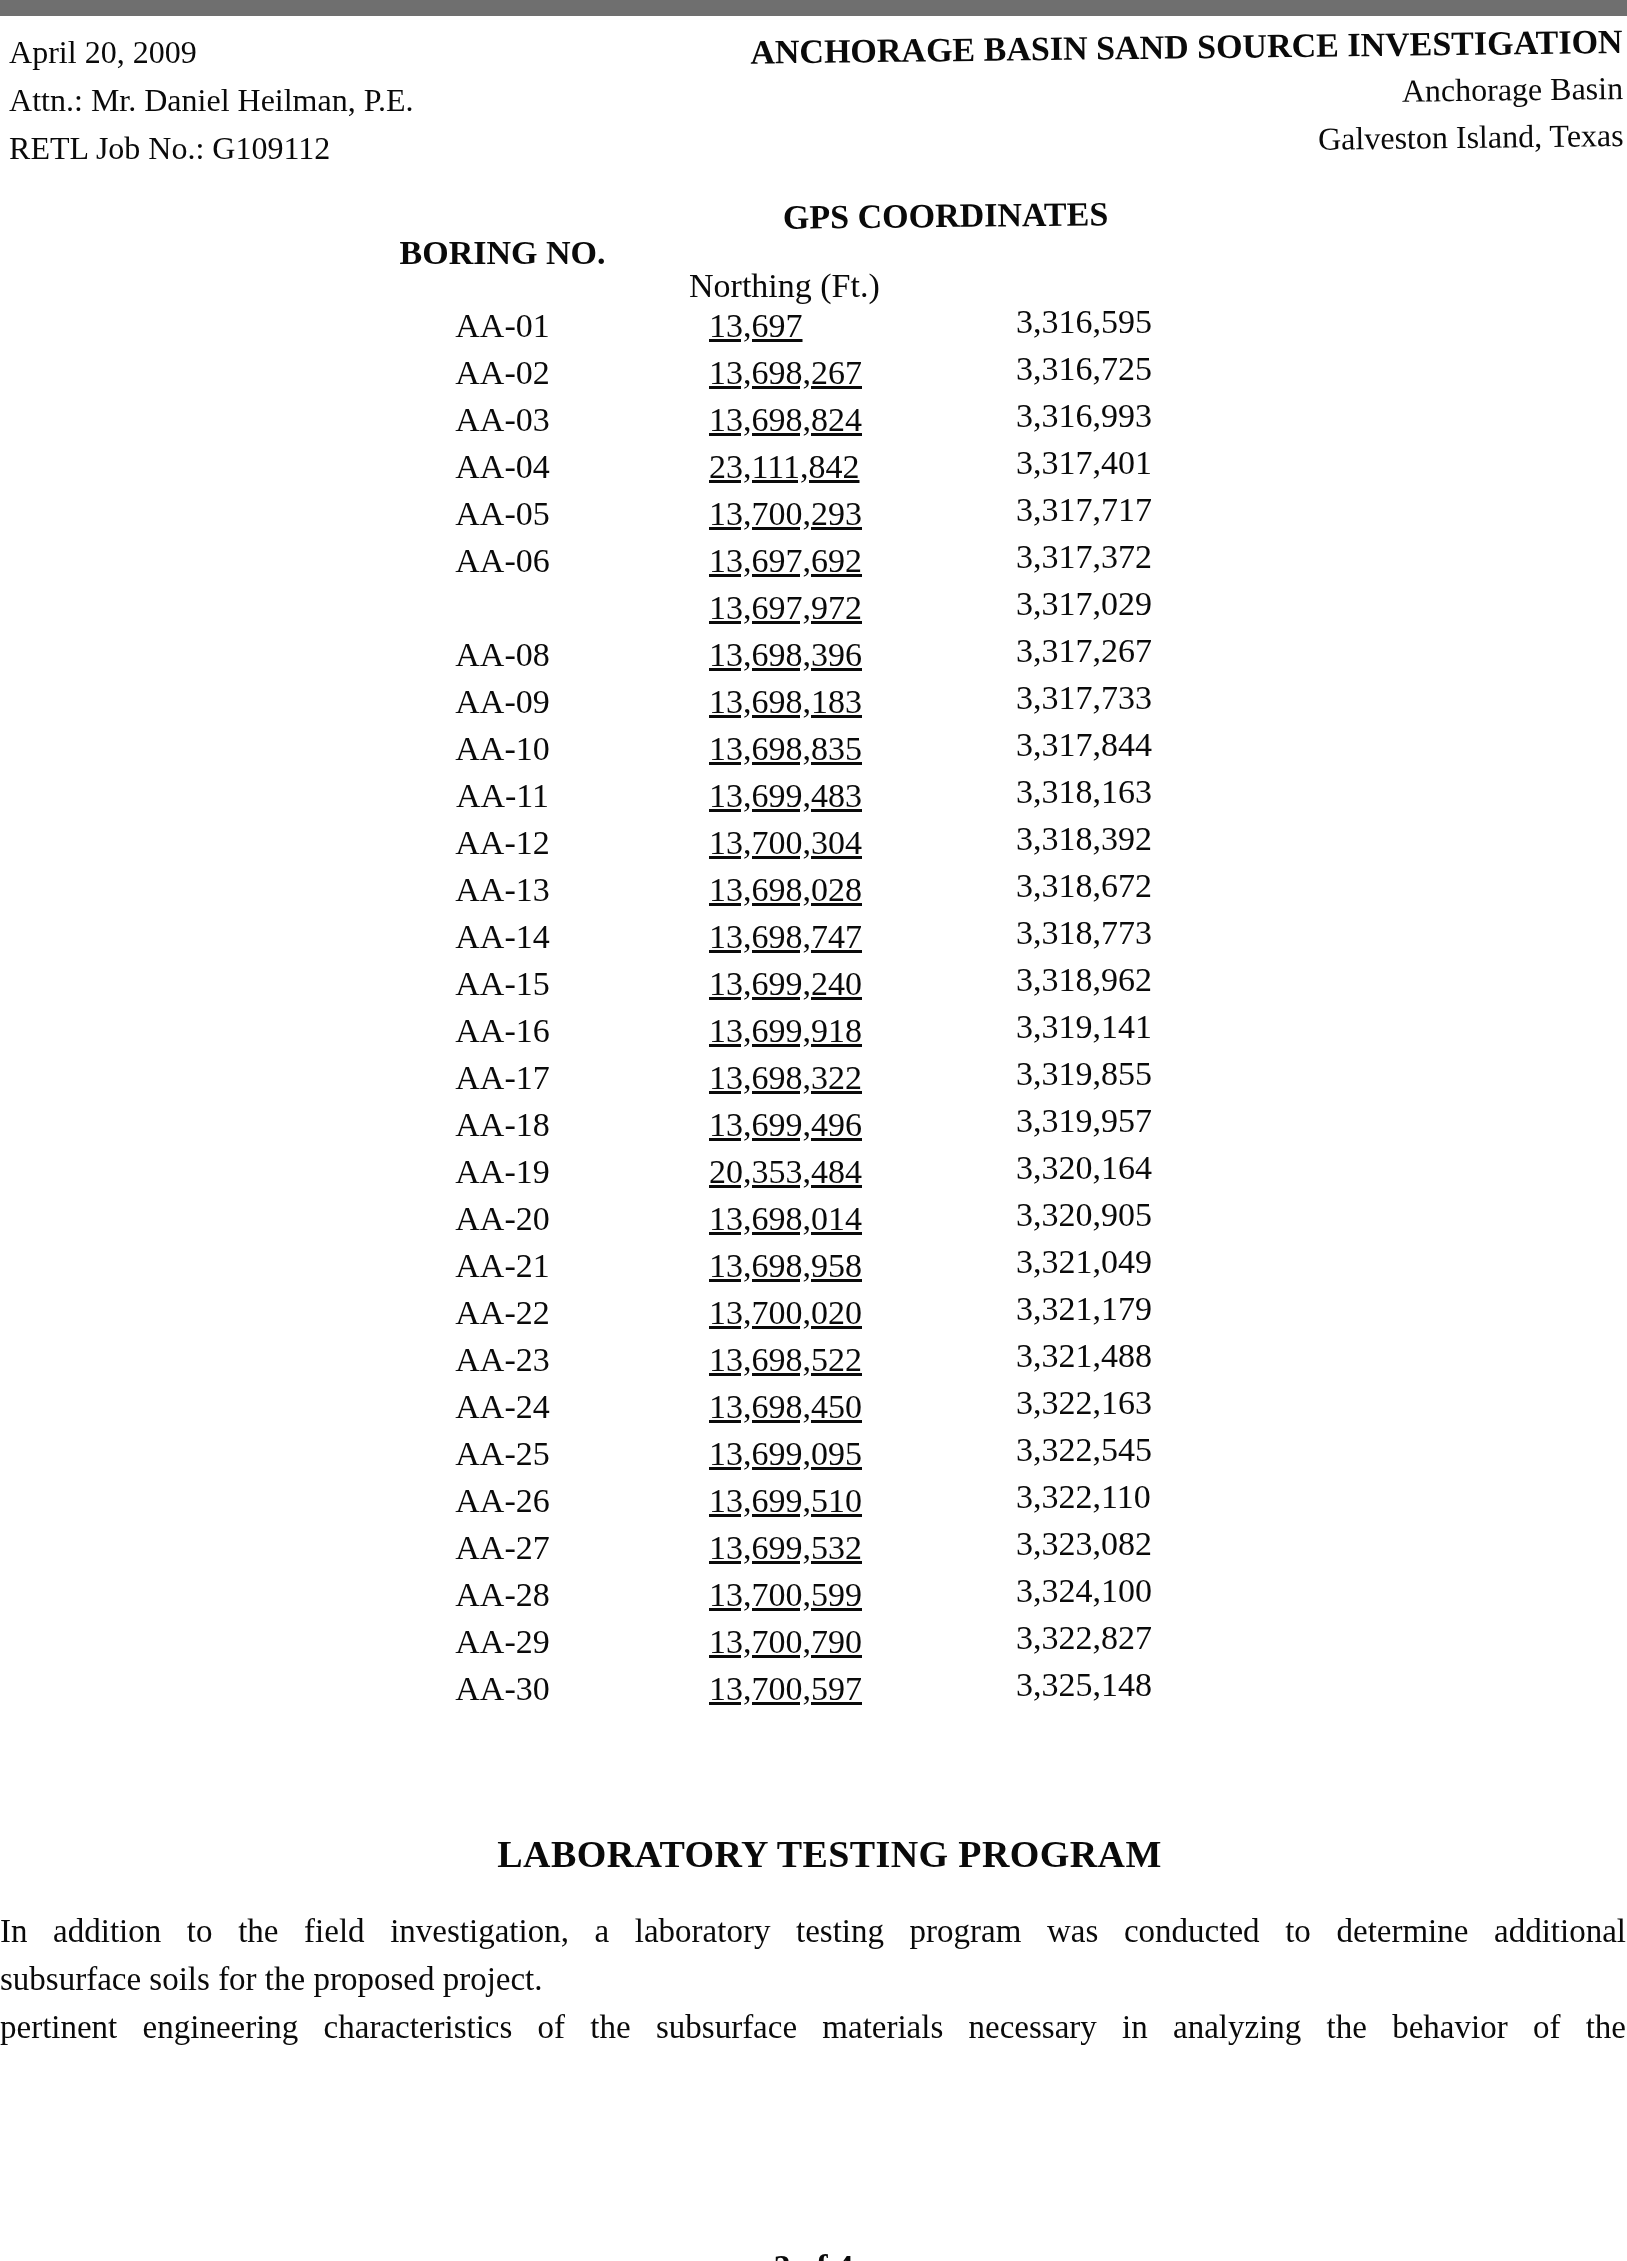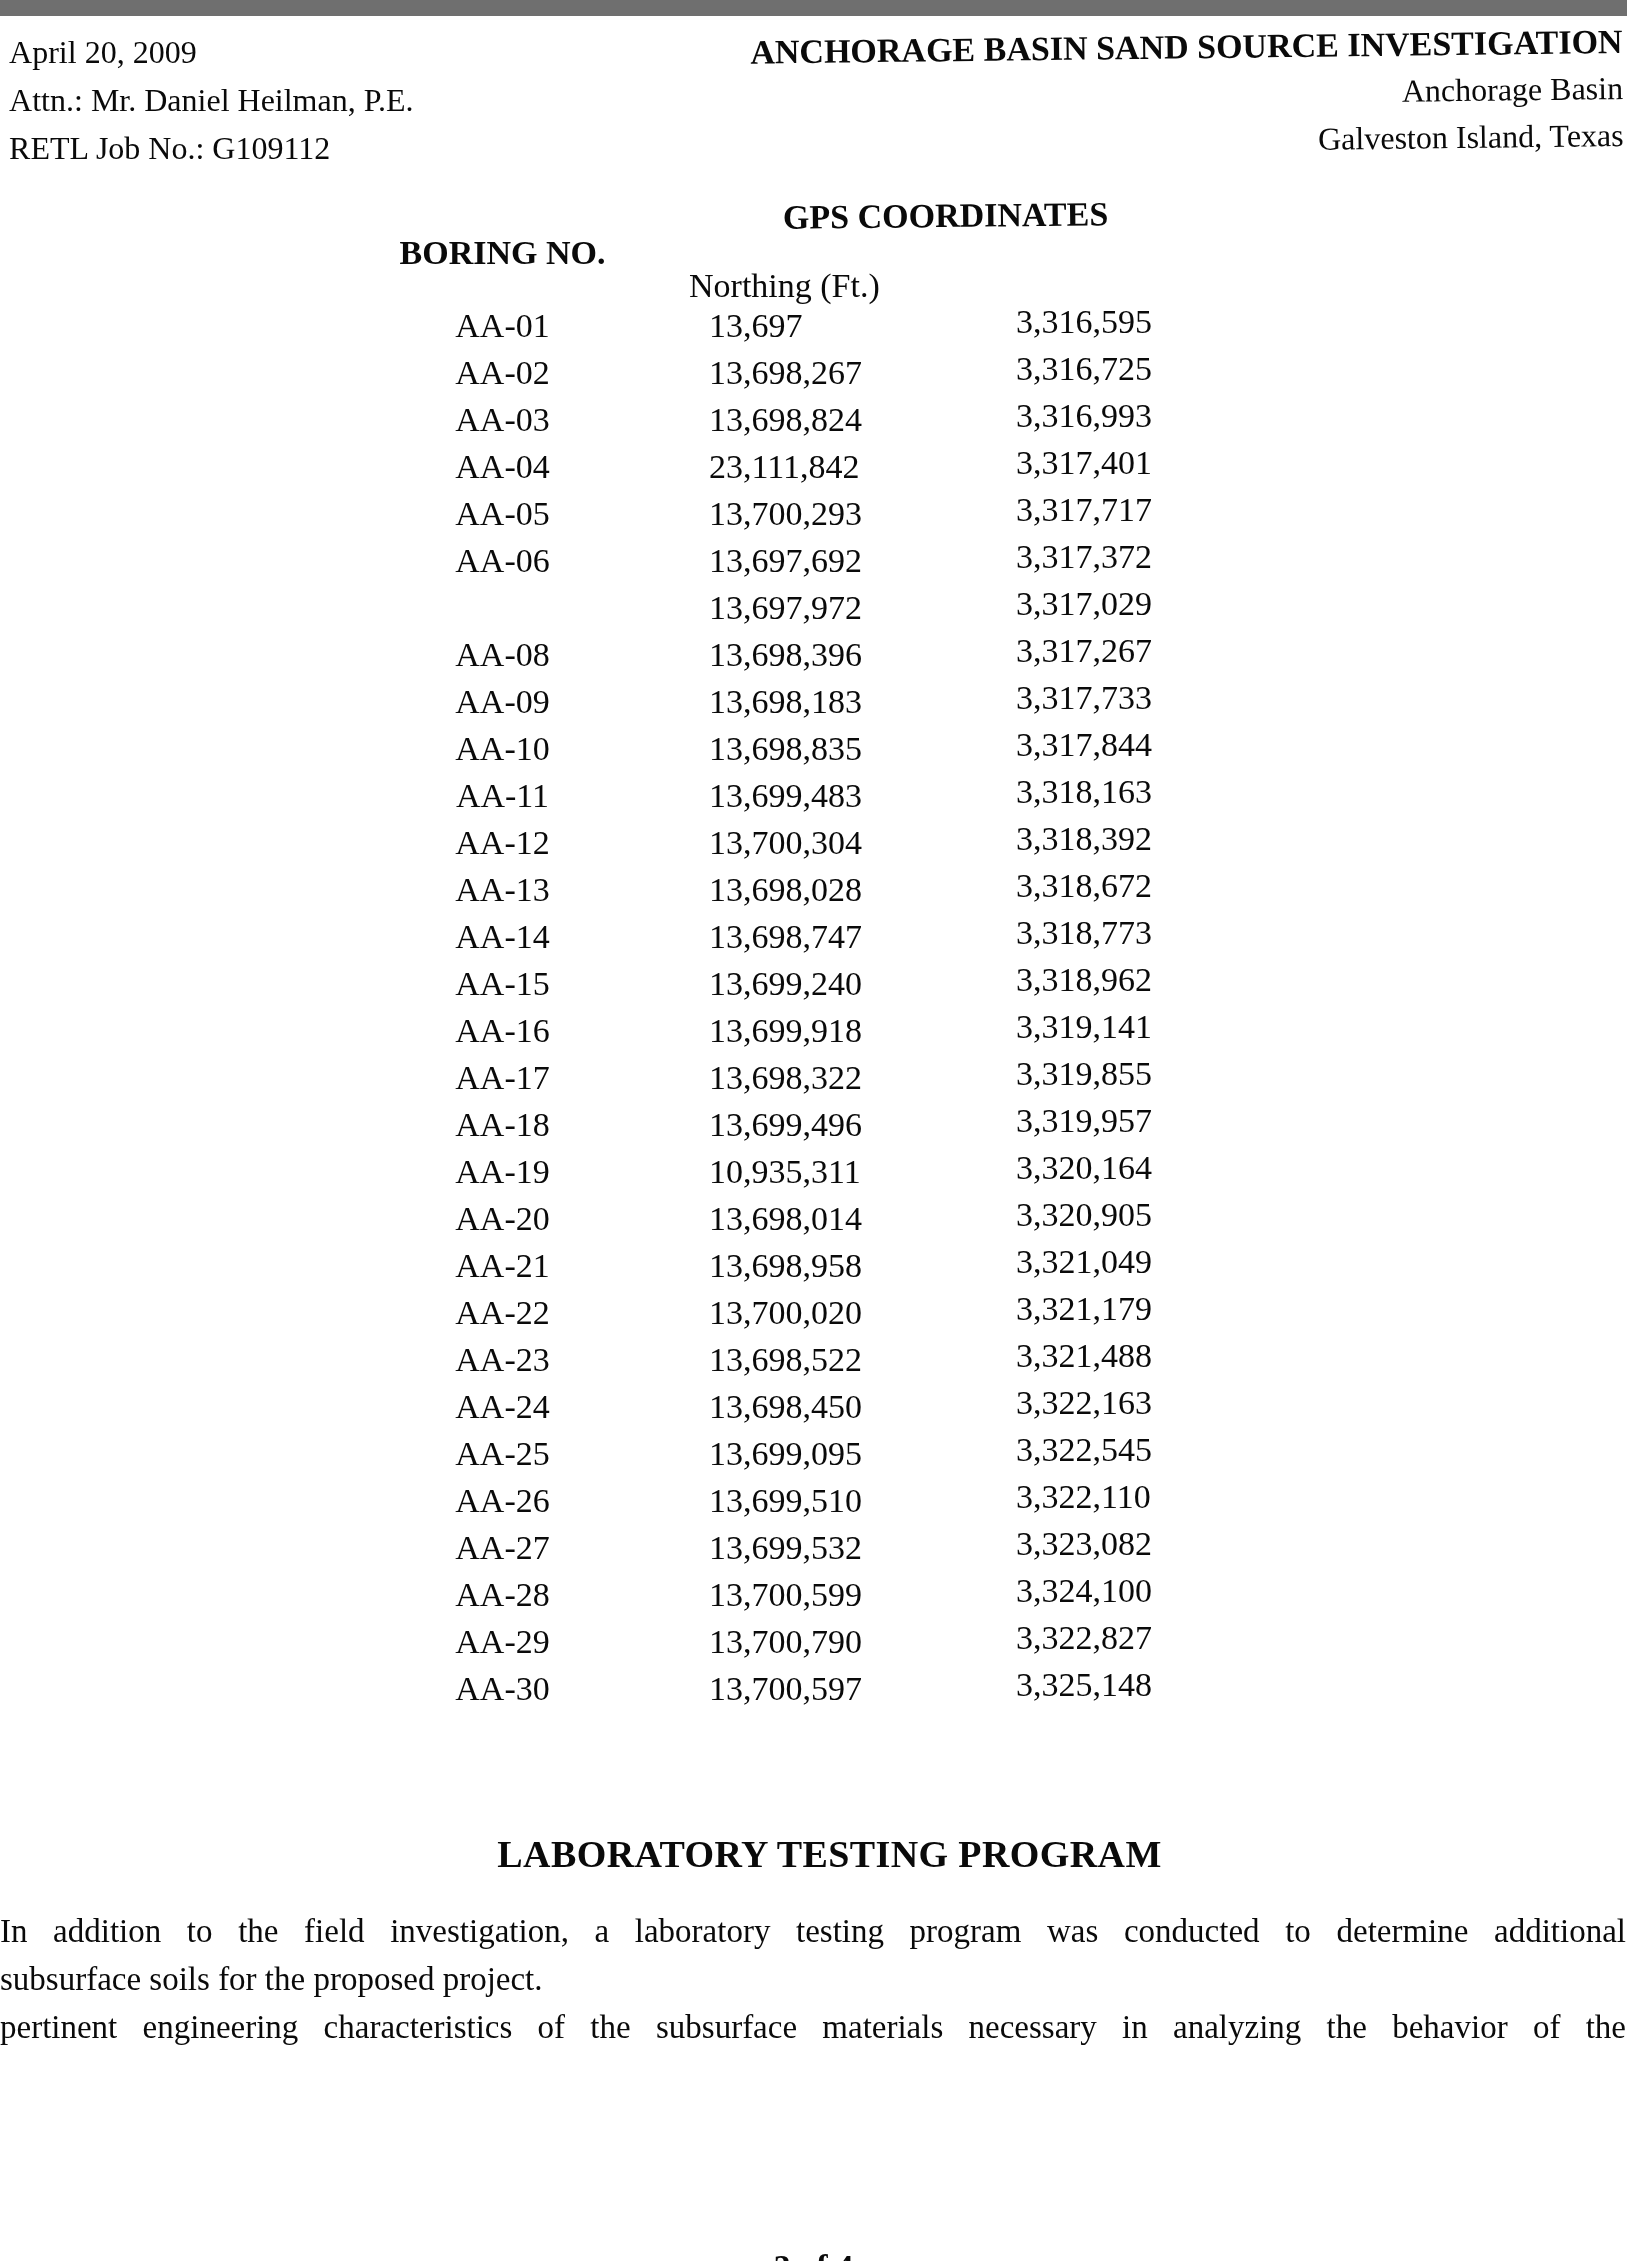--- a/index.html
+++ b/index.html
@@ -54,21 +54,21 @@
 
   
   .rows { left: 0; top: 286px; width: 1627px; }
   .trow { position: relative; height: 47px; }
   .trow span {
     position: absolute;
     font-size: 34px; line-height: 47px;
     white-space: nowrap;
   }
   .cell-boring { left: 392px; width: 221px; text-align: center; }
-  .cell-northing { left: 709px; }
+  .cell-northing { left: 709px; text-decoration: underline; }
   .cell-easting { left: 1016px; transform: translateY(-3.8px); }
 
   
   .section-heading {
     left: 0; top: 1816px; width: 1627px;
     text-align: center;
     font-weight: bold; font-size: 38px;
     letter-spacing: 0.4px;
     white-space: nowrap;
     padding-left: 16px;
@@ -195,21 +195,21 @@
         <span class="cell-northing">13,698,322</span>
         <span class="cell-easting">3,319,855</span>
       </div>
       <div class="trow">
         <span class="cell-boring">AA-18</span>
         <span class="cell-northing">13,699,496</span>
         <span class="cell-easting">3,319,957</span>
       </div>
       <div class="trow">
         <span class="cell-boring">AA-19</span>
-        <span class="cell-northing">10,935,311</span>
+        <span class="cell-northing">20,353,484</span>
         <span class="cell-easting">3,320,164</span>
       </div>
       <div class="trow">
         <span class="cell-boring">AA-20</span>
         <span class="cell-northing">13,698,014</span>
         <span class="cell-easting">3,320,905</span>
       </div>
       <div class="trow">
         <span class="cell-boring">AA-21</span>
         <span class="cell-northing">13,698,958</span>

